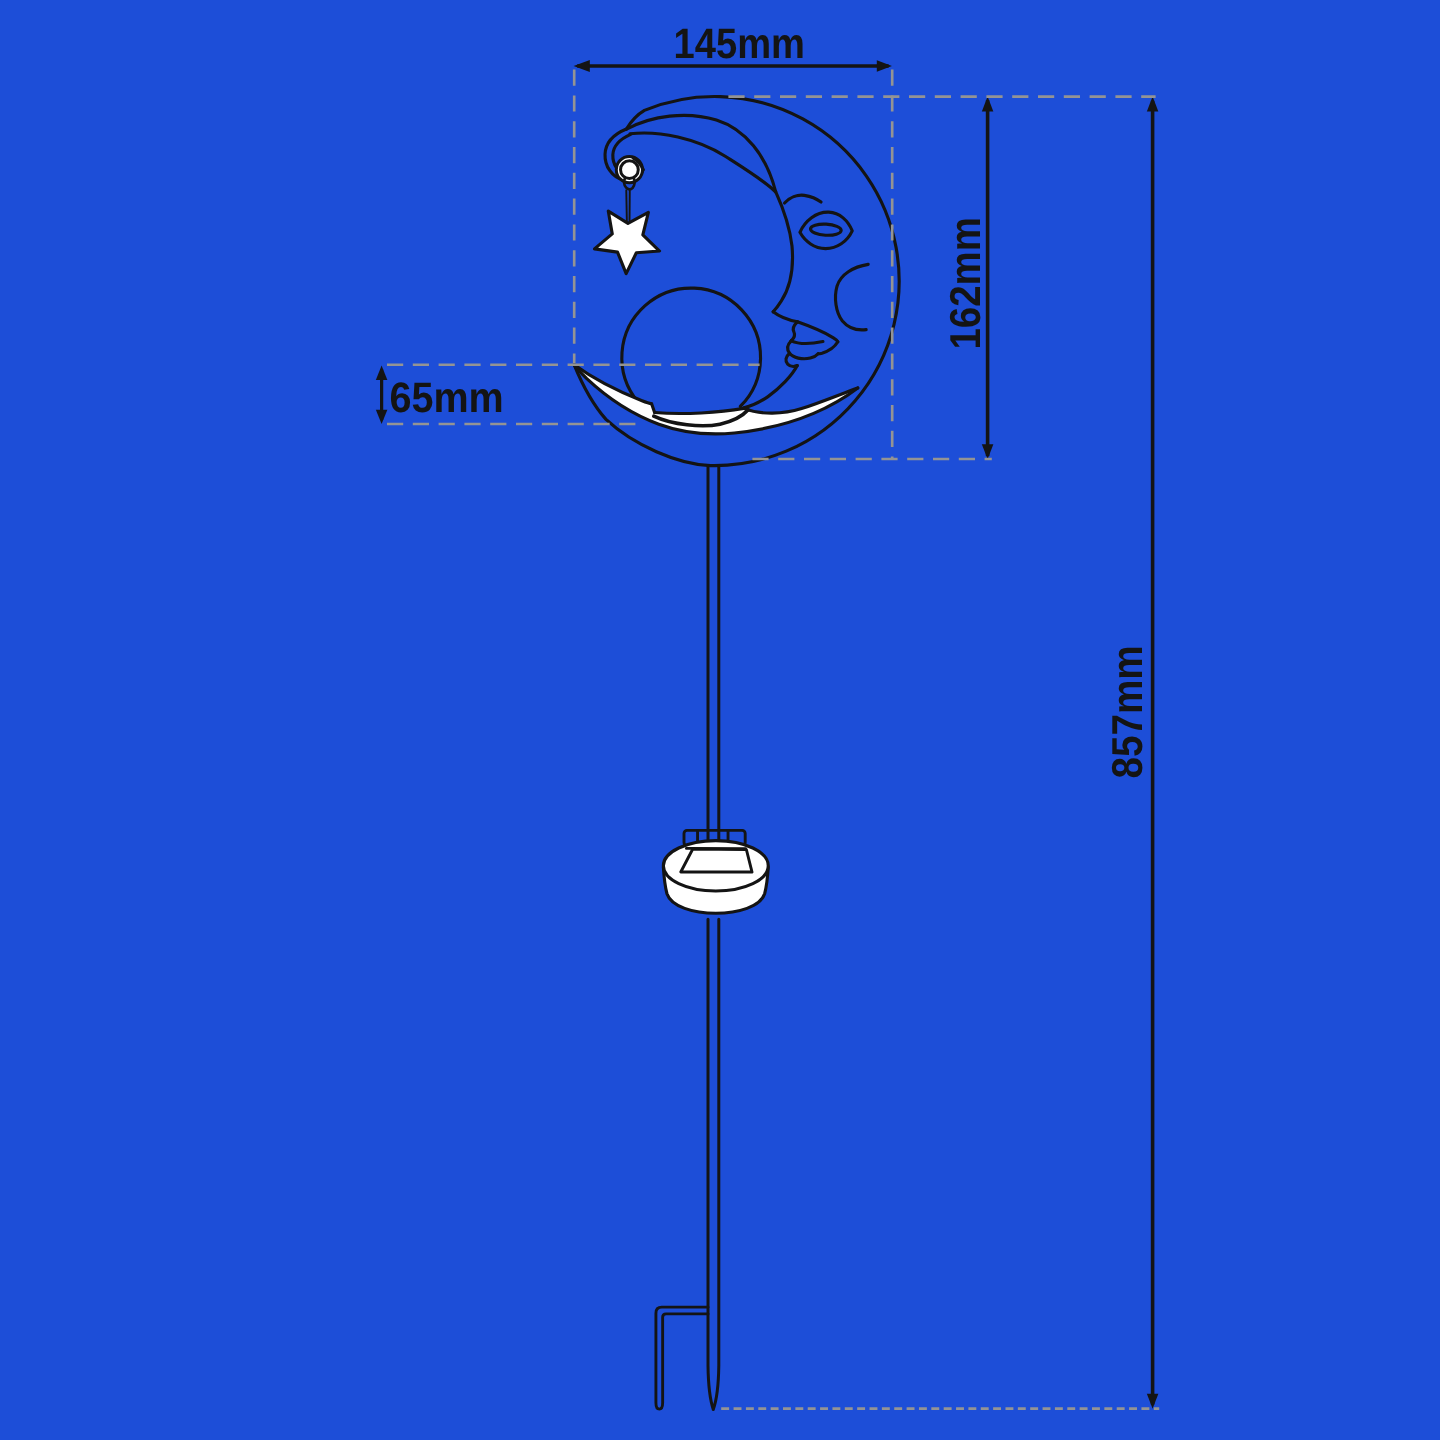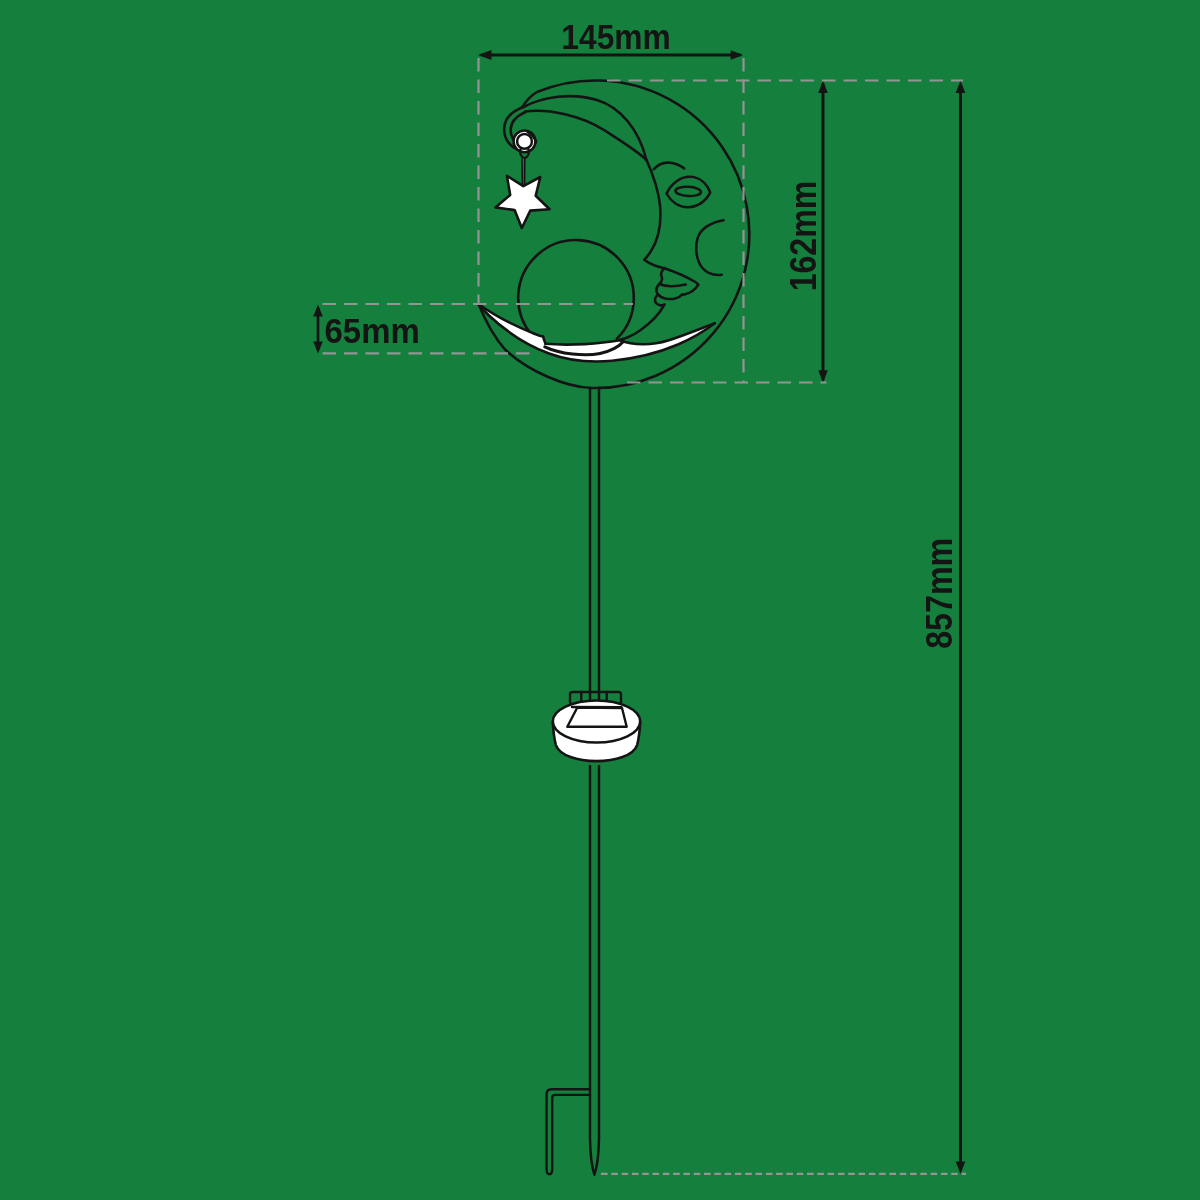--- a/index.html
+++ b/index.html
@@ -1,16 +1,16 @@
 <!DOCTYPE html>
 <html><head>
 <meta charset="utf-8">
 <style>
   html,body{margin:0;padding:0;background:#ffffff;}
-  .wrap{width:1200px;height:1200px;position:relative;background:#15803d;}
+  .wrap{width:1200px;height:1200px;position:relative;background:#1d4ed8;}
   svg{display:block;}
   text{font-family:"Liberation Sans",sans-serif;font-weight:bold;fill:#141414;}
 </style>
 </head>
 <body>
 <div class="wrap">
 <svg width="1200" height="1200" viewBox="0 0 1200 1200">
   <g fill="none" stroke="#141414" stroke-width="2.6" stroke-linecap="round" stroke-linejoin="round">
 
     <path d="M522,107.5 C526,101 531,95.5 537,92 A153.8,153.8 0 1 1 592,388 C565,387 528,371 505,349.5 C494,337 484,317.5 478.5,304"></path>

